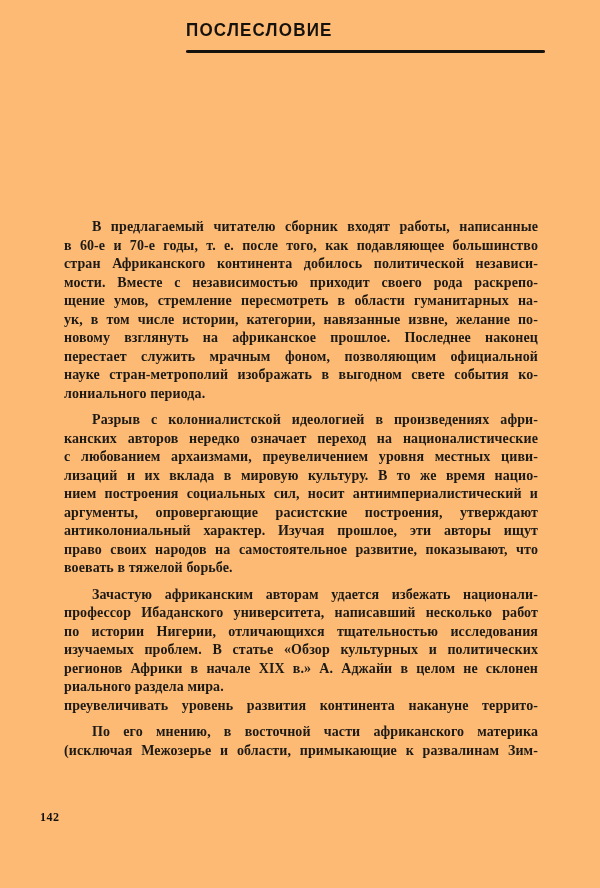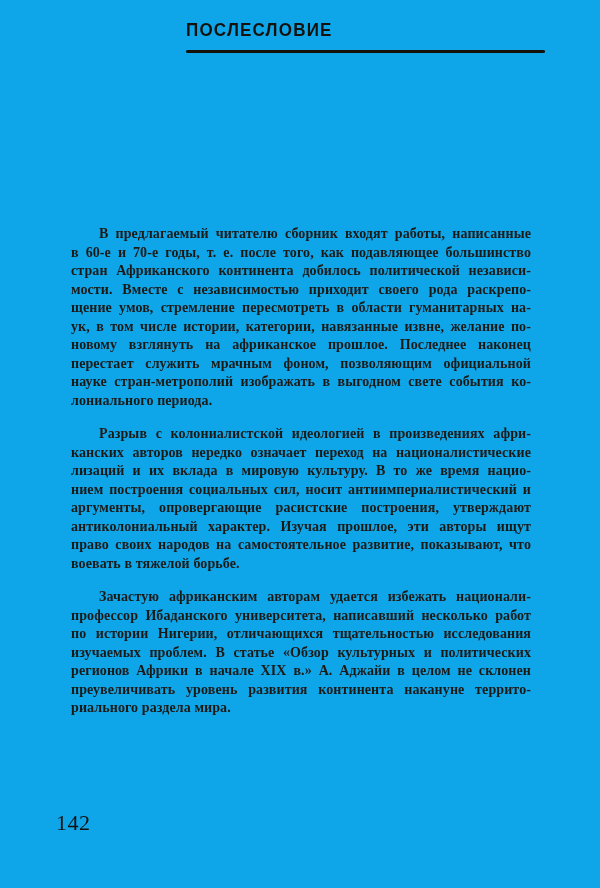--- a/index.html
+++ b/index.html
@@ -11,21 +11,21 @@
     height: 888px;
     background: #f6f5f1;
     font-family: "Liberation Serif", serif;
     color: #1d1a16;
     overflow: hidden;
   }
   .page {
     position: relative;
     width: 600px;
     height: 888px;
-    background: #0ea5e9;
+    background: #fdba74;
   }
   .header-block {
     position: absolute;
     left: 186px;
     top: 20px;
     width: 359px;
   }
   .chapter-title {
     margin: 0;
     font-family: "Liberation Sans", sans-serif;
@@ -46,38 +46,38 @@
     position: absolute;
     left: 56px;
     top: 210px;
     width: 490px;
     font-size: 14px;
     font-weight: 700;
     line-height: 18.5px;
     letter-spacing: 0.1px;
   }
   .paragraph {
-    margin: 15px;
+    margin: 8px;
   }
   .line {
     text-align: justify;
     text-align-last: justify;
   }
   .line.first {
     text-indent: 28px;
   }
   .line.end {
     text-align-last: left;
   }
   .page-number {
     position: absolute;
-    left: 56px;
+    left: 40px;
     top: 810px;
-    font-size: 22px;
-    font-weight: 400;
+    font-size: 12px;
+    font-weight: 700;
     letter-spacing: 0.5px;
     color: #15120e;
   }
 </style>
 </head>
 <body>
 
 <div class="page">
 
   <div class="header-block">
@@ -94,33 +94,38 @@
         <div class="line">щение умов, стремление пересмотреть в области гуманитарных на-</div>
         <div class="line">ук, в том числе истории, категории, навязанные извне, желание по-</div>
         <div class="line">новому взглянуть на африканское прошлое. Последнее наконец</div>
         <div class="line">перестает служить мрачным фоном, позволяющим официальной</div>
         <div class="line">науке стран-метрополий изображать в выгодном свете события ко-</div>
         <div class="line end">лониального периода.</div>
       </div>
       <div class="paragraph">
         <div class="line first">Разрыв с колониалистской идеологией в произведениях афри-</div>
         <div class="line">канских авторов нередко означает переход на националистические</div>
+        <div class="line">с любованием архаизмами, преувеличением уровня местных циви-</div>
         <div class="line">лизаций и их вклада в мировую культуру. В то же время нацио-</div>
         <div class="line">нием построения социальных сил, носит антиимпериалистический и</div>
         <div class="line">аргументы, опровергающие расистские построения, утверждают</div>
         <div class="line">антиколониальный характер. Изучая прошлое, эти авторы ищут</div>
         <div class="line">право своих народов на самостоятельное развитие, показывают, что</div>
         <div class="line end">воевать в тяжелой борьбе.</div>
       </div>
       <div class="paragraph">
         <div class="line first">Зачастую африканским авторам удается избежать национали-</div>
         <div class="line">профессор Ибаданского университета, написавший несколько работ</div>
         <div class="line">по истории Нигерии, отличающихся тщательностью исследования</div>
         <div class="line">изучаемых проблем. В статье «Обзор культурных и политических</div>
         <div class="line">регионов Африки в начале XIX в.» А. Аджайи в целом не склонен</div>
+        <div class="line end">риального раздела мира.</div>
         <div class="line">преувеличивать уровень развития континента накануне террито-</div>
-        <div class="line end">риального раздела мира.</div>
+      </div>
+      <div class="paragraph">
+        <div class="line first">По его мнению, в восточной части африканского материка</div>
+        <div class="line">(исключая Межозерье и области, примыкающие к развалинам Зим-</div>
       </div>
     </div>
 
   <div class="page-number">142</div>
 
 </div>
 
 </body></html>

